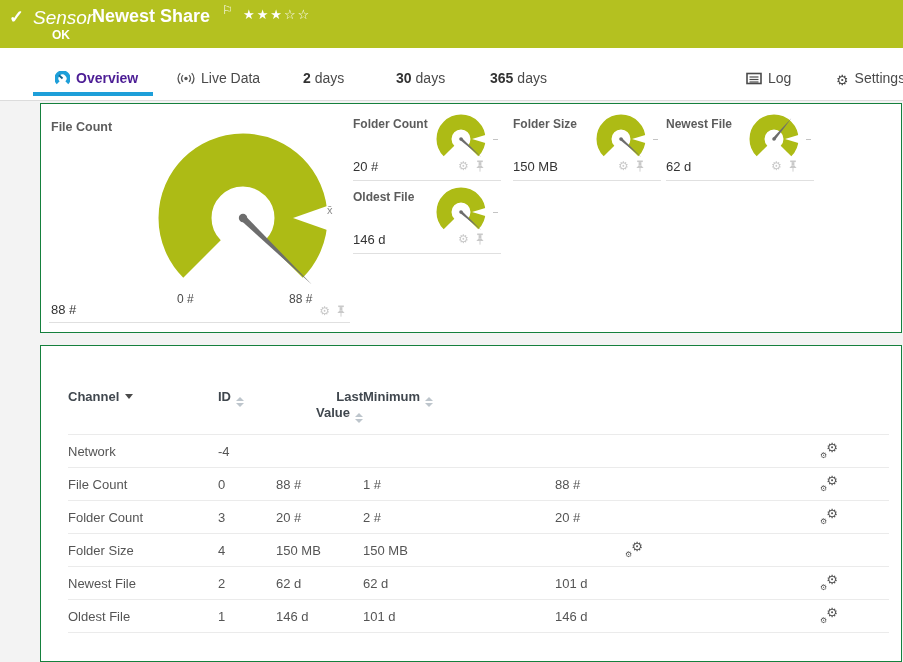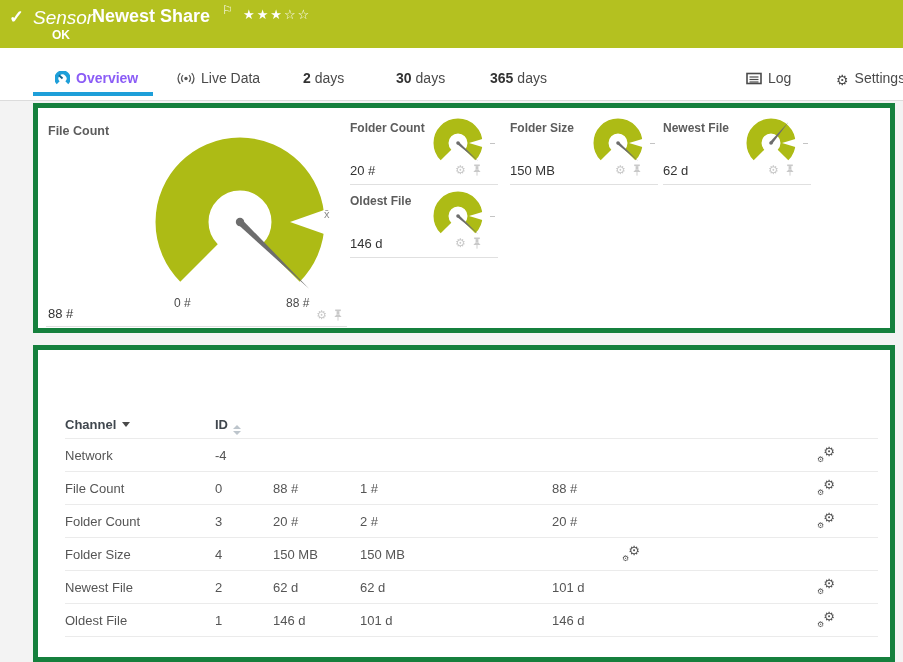--- a/index.html
+++ b/index.html
@@ -14,24 +14,24 @@
   .topbar .kind { position:absolute; left:33px; top:7px; font-size:19px; font-style:italic; font-weight:400; }
   .topbar .name { position:absolute; left:92px; top:6px; font-size:18px; font-weight:bold; }
   .topbar .flag { position:absolute; left:222px; top:3px; font-size:12px; }
   .topbar .stars { position:absolute; left:243px; top:7px; font-size:13px; letter-spacing:2px; }
   .topbar .status { position:absolute; left:52px; top:28px; font-size:12px; font-weight:bold; }
   
   .tabbar { position:absolute; left:0; top:48px; width:903px; height:53px; background:#fff; border-bottom:1px solid #dcdcdc; }
   .tab { position:absolute; top:22px; height:24px; font-size:14px; color:#4a4a4a; cursor:pointer; white-space:nowrap; }
   .tab .tabicon { display:inline-block; vertical-align:-2px; margin-right:6px; }
   .tab .tab-num { font-weight:bold; color:#333; margin-right:4px; }
-  .tab.active .tab-label { font-weight:bold; color:#8b5cf6; }
+  .tab.active .tab-label { font-weight:bold; color:#4c1d95; }
   .active-underline { position:absolute; left:33px; top:44px; width:120px; height:4px; background:#1e9fd9; }
   
-  .panel { position:absolute; left:33px; width:862px; background:#fff; border:5px solid #15803d; }
+  .panel { position:absolute; left:40px; width:862px; background:#fff; border:1px solid #15803d; }
   .panel.gauges { top:103px; height:230px; }
   .panel.table-panel { top:345px; height:317px; }
   
   .tile-title { font-size:12.5px; font-weight:bold; color:#5c5c5c; }
   .tile-value { font-size:13px; color:#333; }
   .tile-icons { position:absolute; color:#c9c9c9; font-size:12px; display:flex; gap:6px; align-items:center; }
   .tile-icons .gear-glyph { font-family:"DejaVu Sans", sans-serif; line-height:1; }
   .big-tile { position:absolute; left:8px; top:8px; width:301px; height:211px; border-bottom:1px solid #e0e0e0; }
   .big-tile .tile-title { position:absolute; left:2px; top:8px; }
   .big-tile .big-gauge { position:absolute; left:94px; top:14px; }
@@ -47,21 +47,21 @@
   .mini-tile .tile-value { position:absolute; left:0; top:46px; }
   .mini-tile .tile-icons { left:105px; top:47px; }
   
   .tbl { position:absolute; left:0; right:0; top:38px; padding:0 12px 0 27px; }
   .trow, .thead { display:grid; grid-template-columns:150px 58px 87px 192px 195px 1fr; align-items:center; }
   .thead { height:50px; align-items:start; padding-top:5px; font-size:13px; font-weight:bold; color:#40474e; }
   .trow { height:33px; border-top:1px solid #ebebeb; font-size:13px; color:#555; }
   .tbl-end { border-top:1px solid #ebebeb; }
   .c-id, .c-last, .c-min, .c-max { text-align:left; }
   .c-icon { padding-left:70px; }
-  .hdr-cell { white-space:nowrap;margin-top:24px; }
+  .hdr-cell { white-space:nowrap; }
   .sort-desc { display:inline-block; width:0; height:0; border-left:4px solid transparent; border-right:4px solid transparent; border-top:5px solid #4a4a4a; margin-left:6px; vertical-align:2px; }
   .sort-dual { display:inline-flex; flex-direction:column; gap:2px; margin-left:5px; vertical-align:0px; }
   .sort-dual i { display:block; width:0; height:0; border-left:4px solid transparent; border-right:4px solid transparent; }
   .sort-dual .u { border-bottom:4px solid #bdc5cc; }
   .sort-dual .d { border-top:4px solid #bdc5cc; }
   .two-line { text-align:right; line-height:16px; }
   .ch-settings { position:relative; display:inline-block; width:18px; height:16px; color:#555; cursor:pointer; }
   .ch-settings .g-big { position:absolute; right:0; top:-2px; font-size:13px; font-family:"DejaVu Sans", sans-serif; }
   .ch-settings .g-small { position:absolute; left:0; bottom:-2px; font-size:8px; font-family:"DejaVu Sans", sans-serif; }
 </style>
@@ -242,20 +242,31 @@
   </div>
 
   <div class="panel table-panel">
     <div class="tbl">
       <div class="thead">
         <div class="hdr-cell"><span>Channel</span><span class="sort-desc"></span></div>
         <div class="hdr-cell c-id"><span>ID</span><span class="sort-dual">
               <i class="u"></i>
               <i class="d"></i>
             </span></div>
+        <div class="hdr-cell c-last two-line">
+            <div>Last</div>
+            <div><span>Value</span><span class="sort-dual">
+                <i class="u"></i>
+                <i class="d"></i>
+              </span></div>
+          </div>
+        <div class="hdr-cell c-min"><span>Minimum</span><span class="sort-dual">
+              <i class="u"></i>
+              <i class="d"></i>
+            </span></div>
         <div></div>
       </div>
 
       <div class="trow">
         <div>Network</div>
         <div class="c-id">-4</div>
         <div class="c-last"></div>
         <div class="c-min"></div>
         <div class="c-max"></div>
         <div class="c-icon"><span class="ch-settings"><span class="g-big">⚙</span><span class="g-small">⚙</span></span></div>

